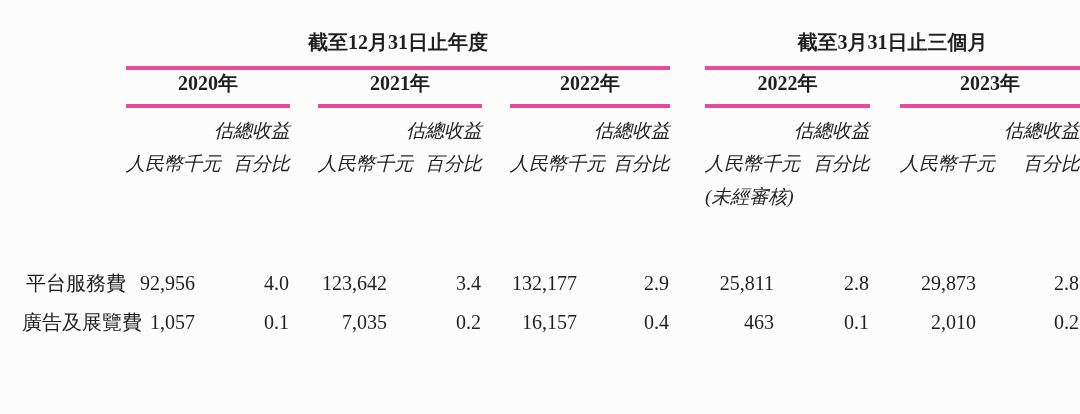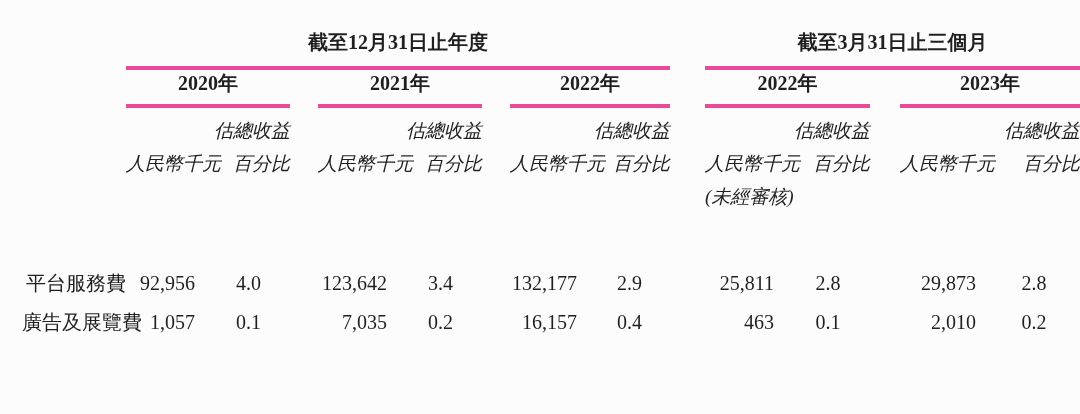--- a/index.html
+++ b/index.html
@@ -34,21 +34,21 @@
   tr.r-sub1 td { height: 40px; padding-bottom: 2px; }
   tr.r-sub2 td { height: 33px; padding-bottom: 2px; }
   tr.r-sub3 td { height: 34px; padding-bottom: 3px; }
   tr.r-spacer td { height: 51px; }
   tr.r-data td { height: 39px; vertical-align: middle; }
   .ital { font-style: italic; font-size: 19px; }
   .pct-head { text-align: right; }
   .pair { display: flex; justify-content: space-between; align-items: flex-end; }
   .lab { padding-left: 22px; text-align: right; }
   .num { text-align: right; padding-right: 13px; }
-  .pct { text-align: center; padding-right: 1px; }
+  .pct { text-align: right; padding-right: 1px; }
 </style>
 </head>
 <body>
 
 <div class="page">
   <table class="fin">
     <colgroup>
       <col style="width:126px">
       <col style="width:82px">
         <col style="width:82px">

